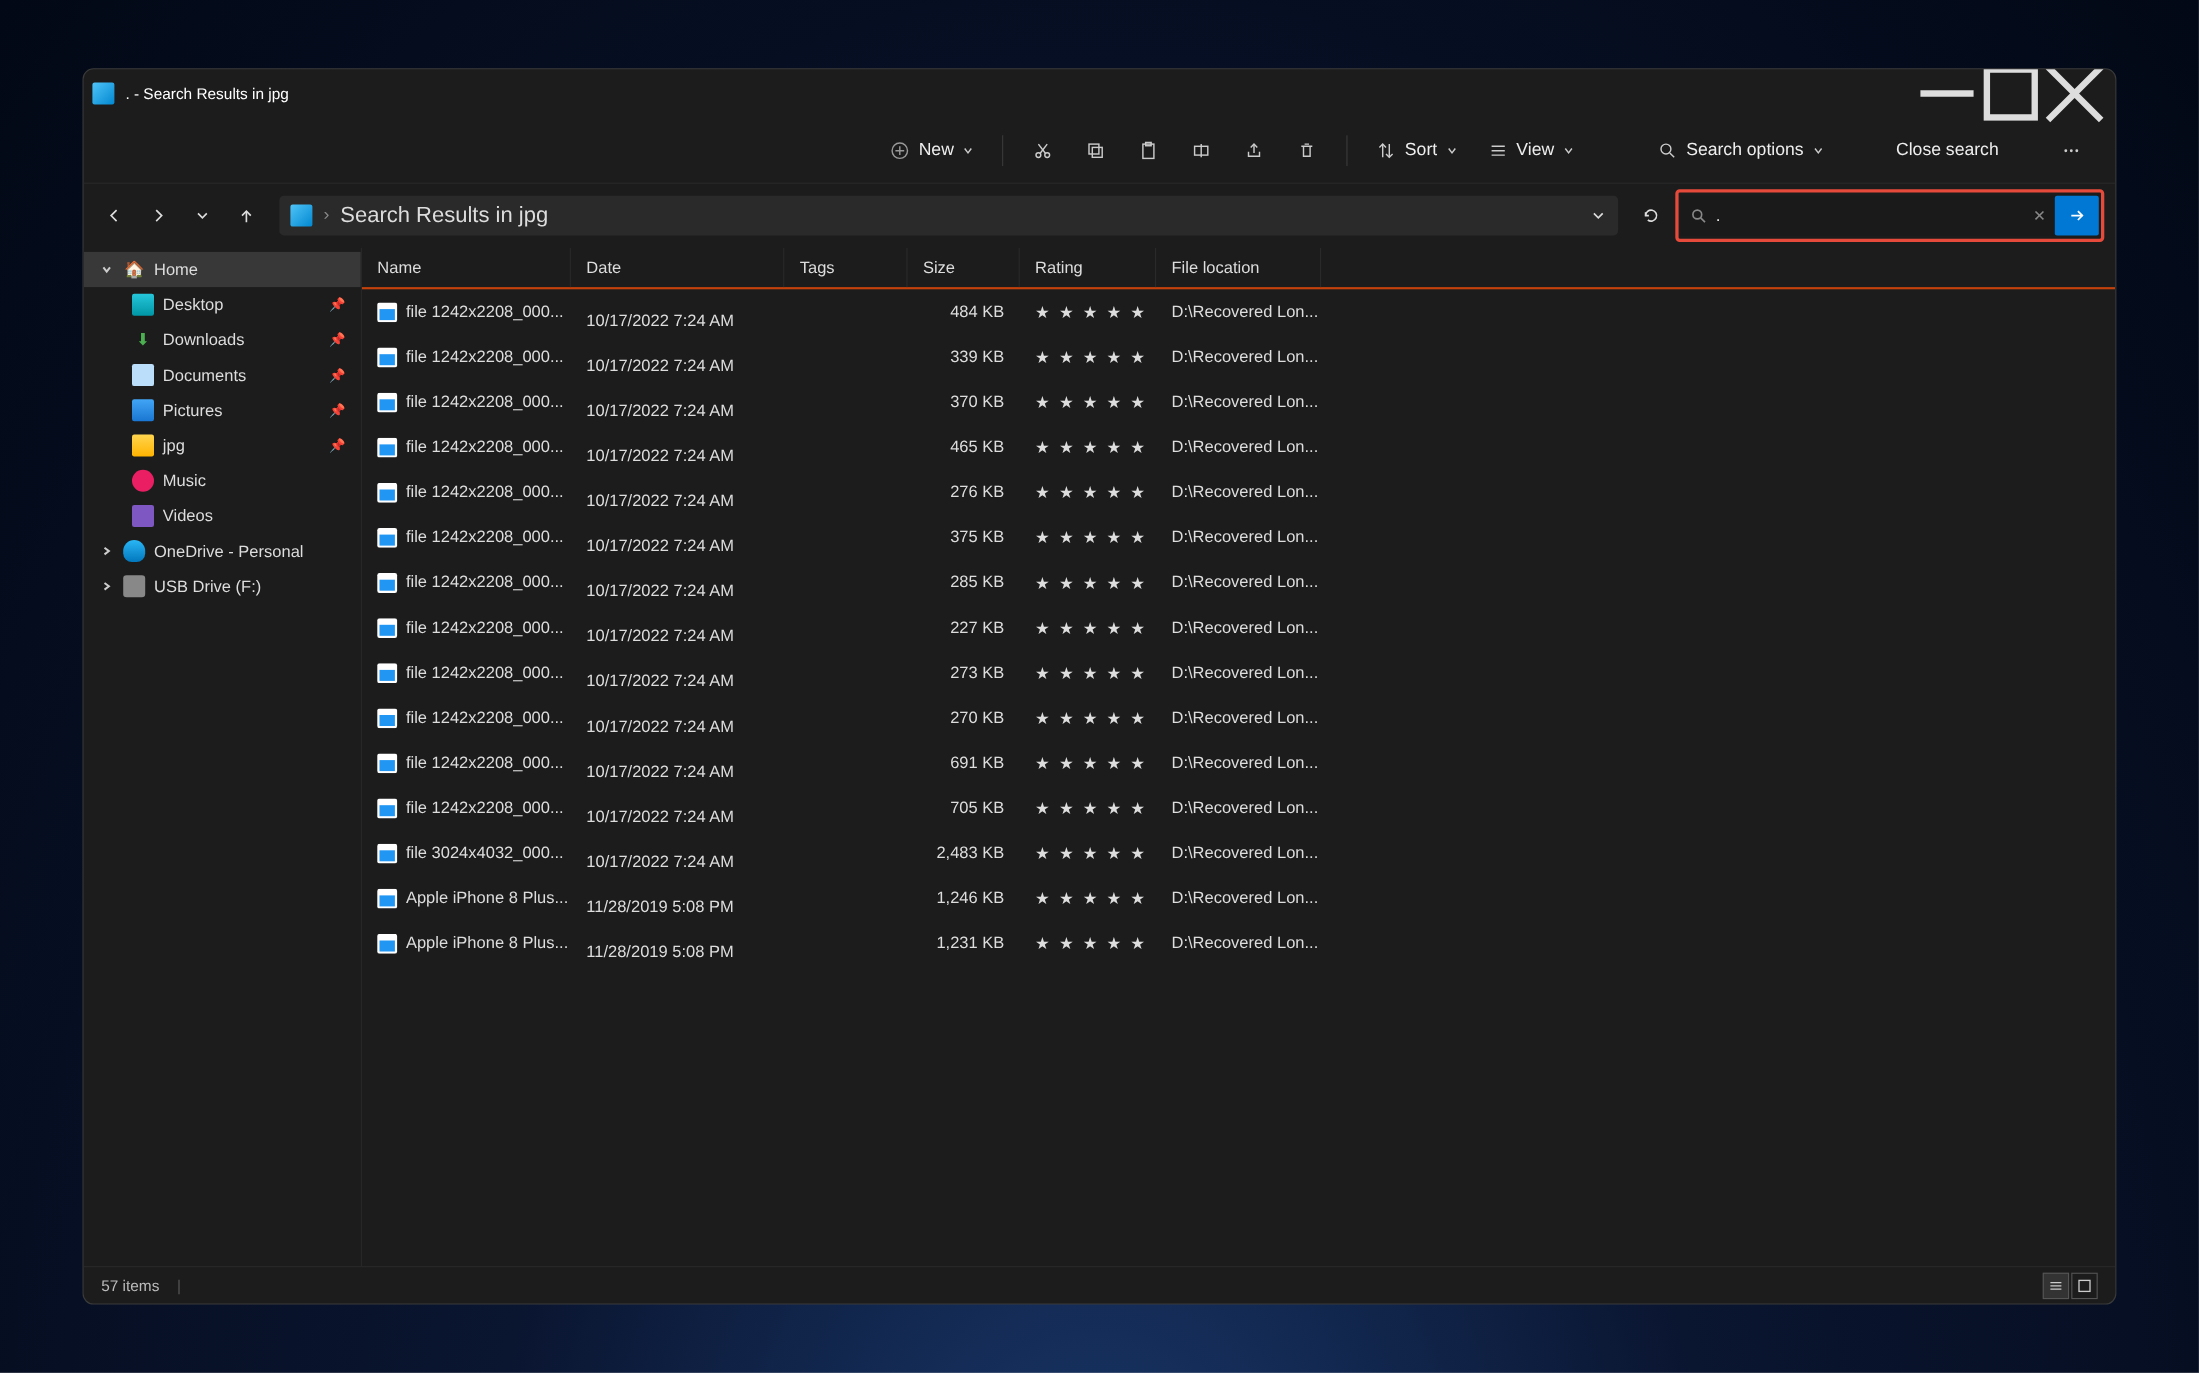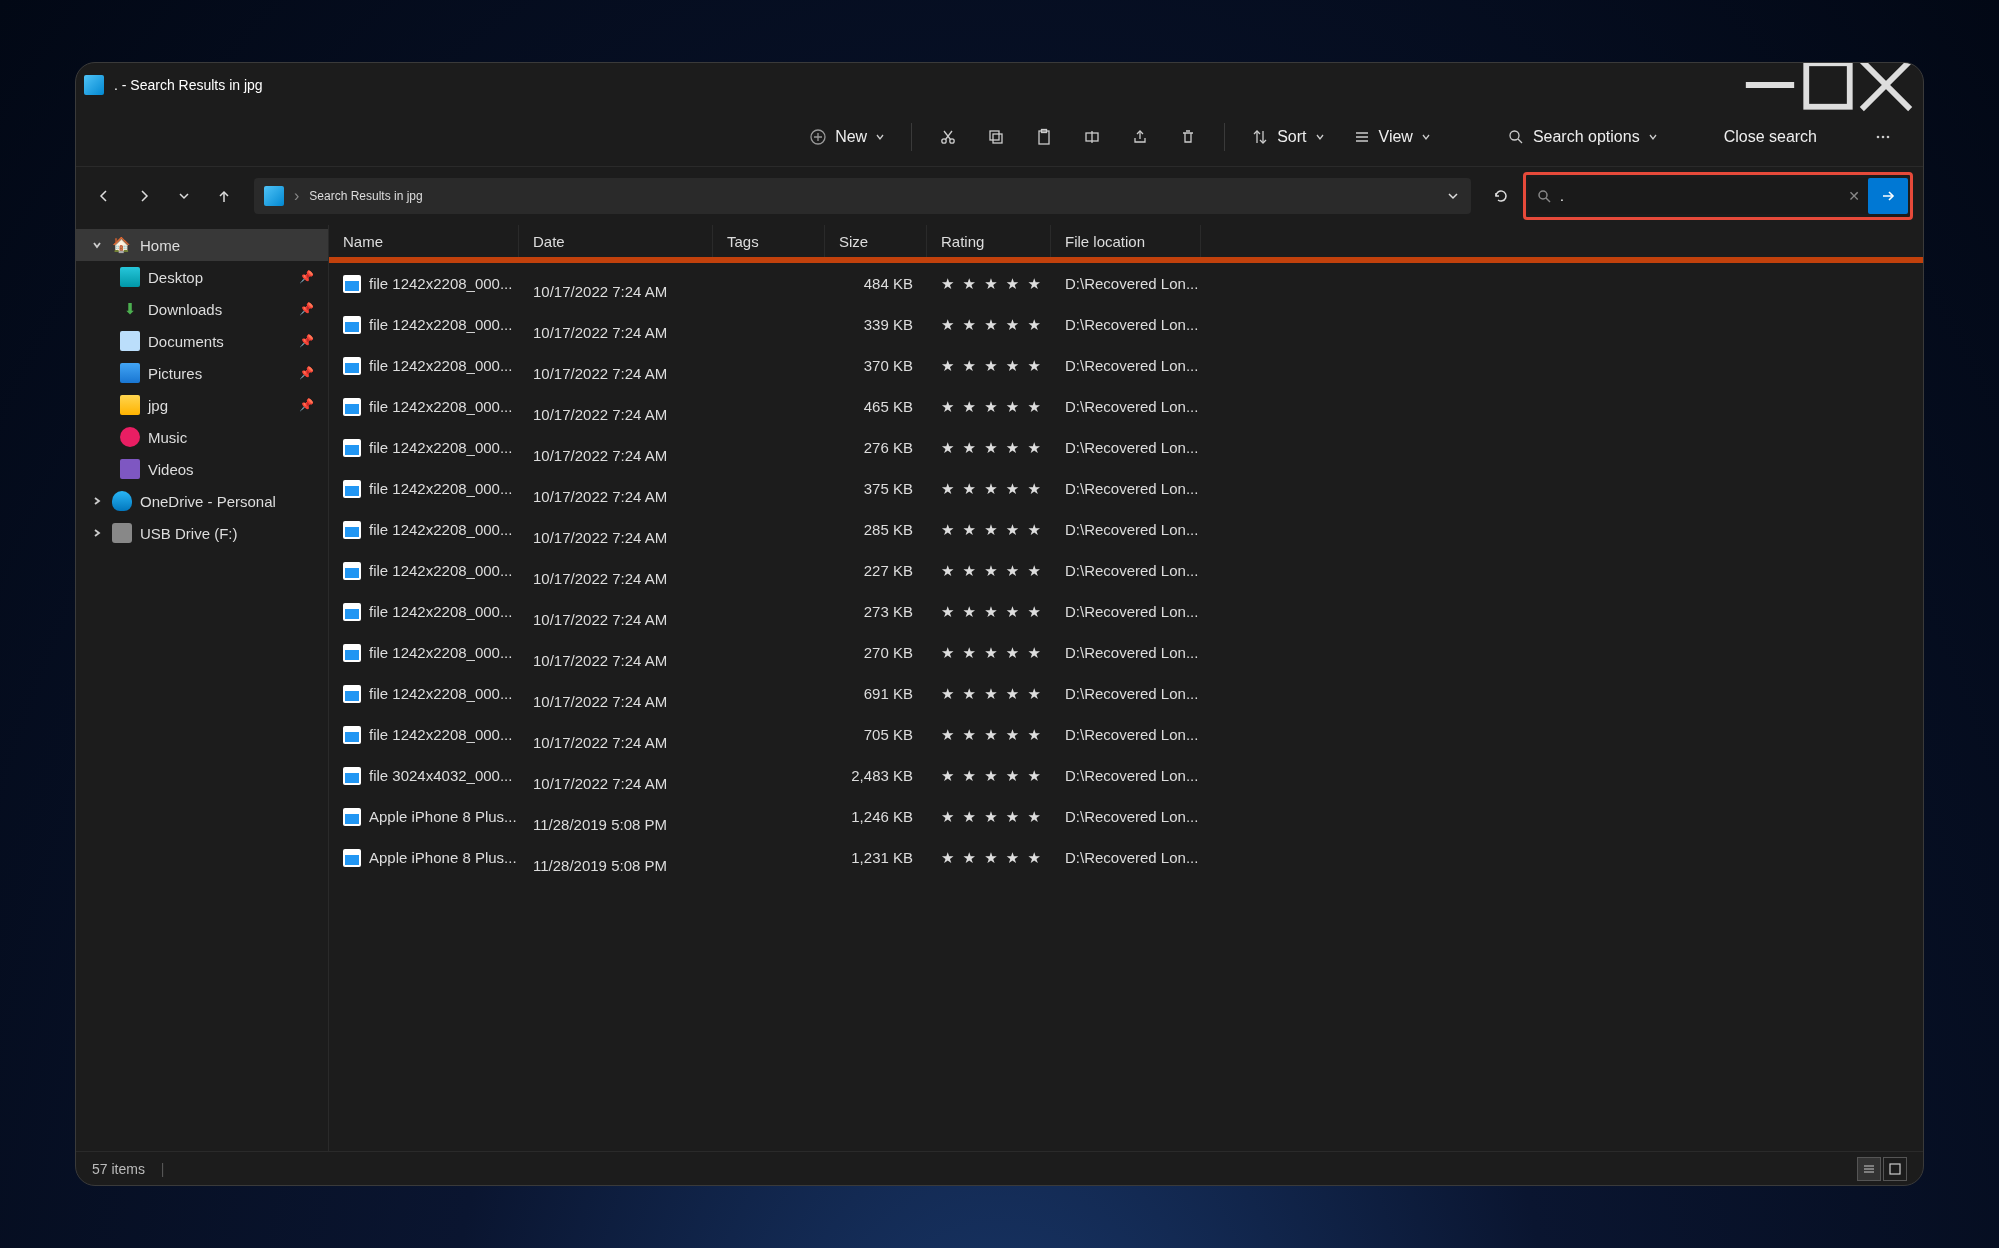--- a/index.html
+++ b/index.html
@@ -6,21 +6,21 @@
 body {
   background: radial-gradient(ellipse at 50% 120%, #1a3a6e 0%, #0a1530 40%, #020815 100%);
   width: 1999px;
   height: 1248px;
   padding: 62px 75px;
 }
 .window {
   width: 100%;
   height: 100%;
   background: #1c1c1c;
-  border-radius: 20px;
+  border-radius: 10px;
   display: flex;
   flex-direction: column;
   overflow: hidden;
   color: #ddd;
   border: 1px solid #3a3a3a;
 }
 .titlebar {
   height: 44px;
   display: flex;
   align-items: center;
@@ -69,21 +69,21 @@
   cursor: pointer; border-radius: 4px;
 }
 .navbar svg { stroke: #ddd; stroke-width: 1.5; fill: none; width: 16px; height: 16px; }
 .addressbar {
   flex: 1; height: 36px; background: #2a2a2a; border-radius: 4px;
   display: flex; align-items: center; padding: 0 10px; gap: 10px;
   margin: 0 8px;
 }
 .addressbar .folder-mini { width: 20px; height: 20px; background: linear-gradient(135deg, #4fc3f7, #0288d1); border-radius: 2px; }
 .addressbar .crumb-sep { color: #888; }
-.addressbar .crumb { font-size: 12px; }
+.addressbar .crumb { font-size: 20px; }
 .addressbar .spacer { flex: 1; }
 .searchwrap {
   display: flex; align-items: center;
   border: 3px solid #e64a3a;
   border-radius: 4px;
   padding: 2px;
   height: 48px;
 }
 .searchbox {
   width: 340px; height: 36px; background: #1a1a1a;
@@ -118,21 +118,21 @@
 .sidebar .item .si-icon { width: 20px; height: 20px; display: flex; align-items: center; justify-content: center; }
 .sidebar .item .pin { position: absolute; right: 14px; font-size: 12px; color: #888; }
 .sidebar .item.indent { padding-left: 44px; }
 
 .filelist {
   flex: 1; display: flex; flex-direction: column; overflow: hidden;
   border-left: 1px solid #2a2a2a;
 }
 .columns {
   display: flex; height: 38px; align-items: center;
-  border-bottom: 6px solid #c2410c; font-size: 15px; color: #ddd;
+  border-bottom: 2px solid #c2410c; font-size: 15px; color: #ddd;
 }
 .columns .col { padding: 0 14px; border-right: 1px solid #2a2a2a; height: 100%; display: flex; align-items: center; }
 .col-name { width: 190px; }
 .col-date { width: 194px; }
 .col-tags { width: 112px; }
 .col-size { width: 102px; justify-content: flex-start; }
 .col-rating { width: 124px; }
 .col-loc { width: 150px; }
 
 .rows { flex: 1; overflow-y: auto; position: relative; }

